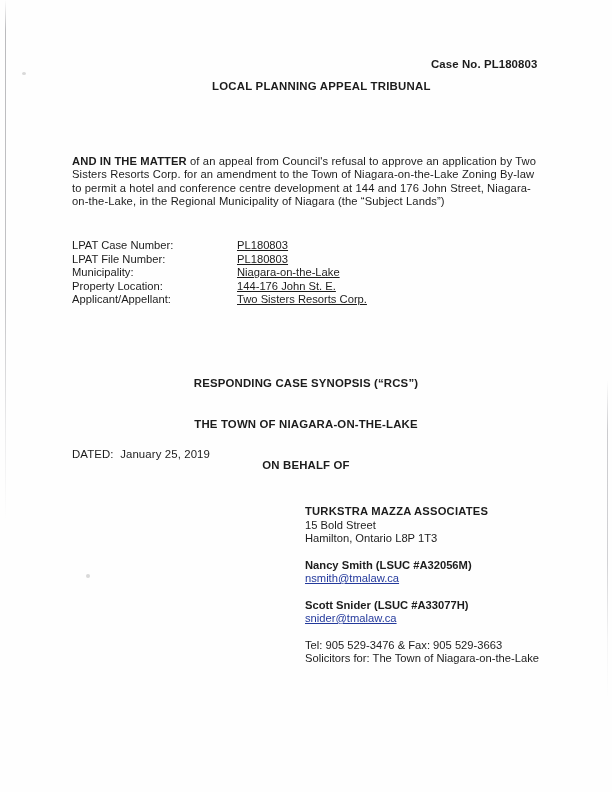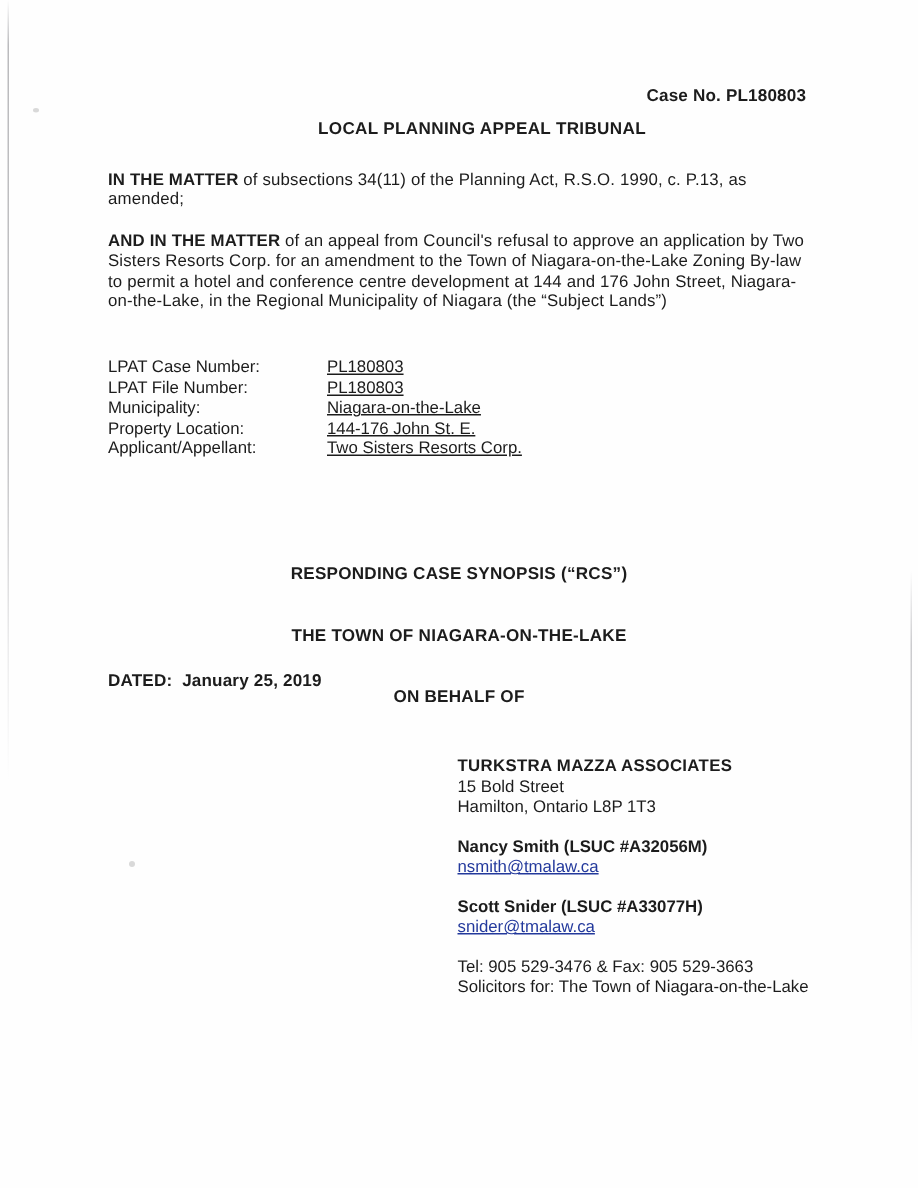--- a/index.html
+++ b/index.html
@@ -83,38 +83,38 @@
     top: 155px;
     width: 468px;
   }
   #details {
     position: absolute;
     left: 72px;
     top: 239px;
     font-size: 11.2px;
     line-height: 13.6px;
   }
-  #details .row { display: flex; }
+  #details .row { display: flex; gap: 19px; }
   #details .lbl { width: 146px; flex: 0 0 146px; }
   #details .val { flex: 1 1 auto; text-decoration: underline; }
 
   #synopsis {
     left: 0;
     top: 350px;
     width: 612px;
     text-align: center;
     font-weight: bold;
     font-size: 11.4px;
     line-height: 13.6px;
     letter-spacing: 0.015em;
   }
   #dated {
     left: 72px;
     top: 448px;
-    font-weight: bold;
+    font-weight: normal;
     font-size: 11.4px;
   }
 
   #firm-block {
     position: absolute;
     left: 305px;
     top: 505px;
     font-size: 11.2px;
     line-height: 13.5px;
   }
@@ -137,21 +137,20 @@
 
   <div class="scan-edge-left"></div>
   <div class="scan-edge-right"></div>
   <div class="speck" style="left:22px; top:72px; width:4px; height:3px;"></div>
   <div class="speck" style="left:86px; top:574px; width:4px; height:4px;"></div>
 
   <div class="txt" id="case-no">Case No. PL180803</div>
 
   <div class="txt" id="tribunal-title">LOCAL PLANNING APPEAL TRIBUNAL</div>
 
-  <div class="txt" id="matter-1"><span class="b">IN THE MATTER</span><span> of subsections 34(11) of the Planning Act, R.S.O. 1990, c. P.13, as amended;</span></div>
 
   <div class="txt" id="matter-2"><span class="b">AND IN THE MATTER</span><span> of an appeal from Council's refusal to approve an application by Two Sisters Resorts Corp. for an amendment to the Town of Niagara-on-the-Lake Zoning By-law to permit a hotel and conference centre development at 144 and 176 John Street, Niagara-on-the-Lake, in the Regional Municipality of Niagara (the “Subject Lands”)</span></div>
 
   <div id="details">
     <div class="row">
       <span class="lbl">LPAT Case Number:</span>
       <span class="val">PL180803</span>
     </div>
     <div class="row">
       <span class="lbl">LPAT File Number:</span>

